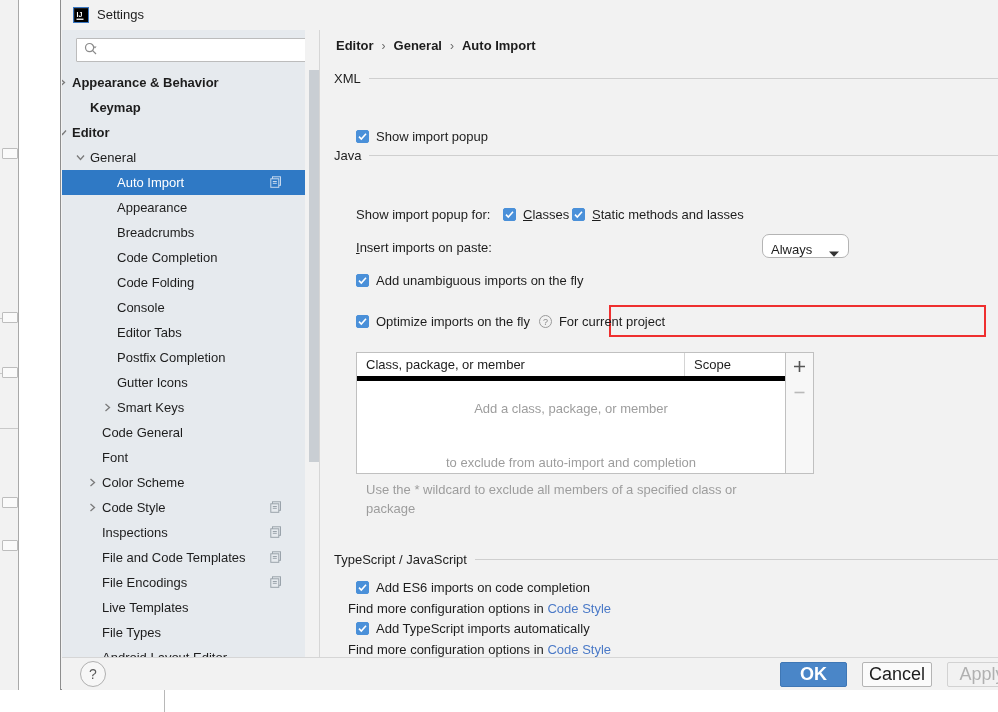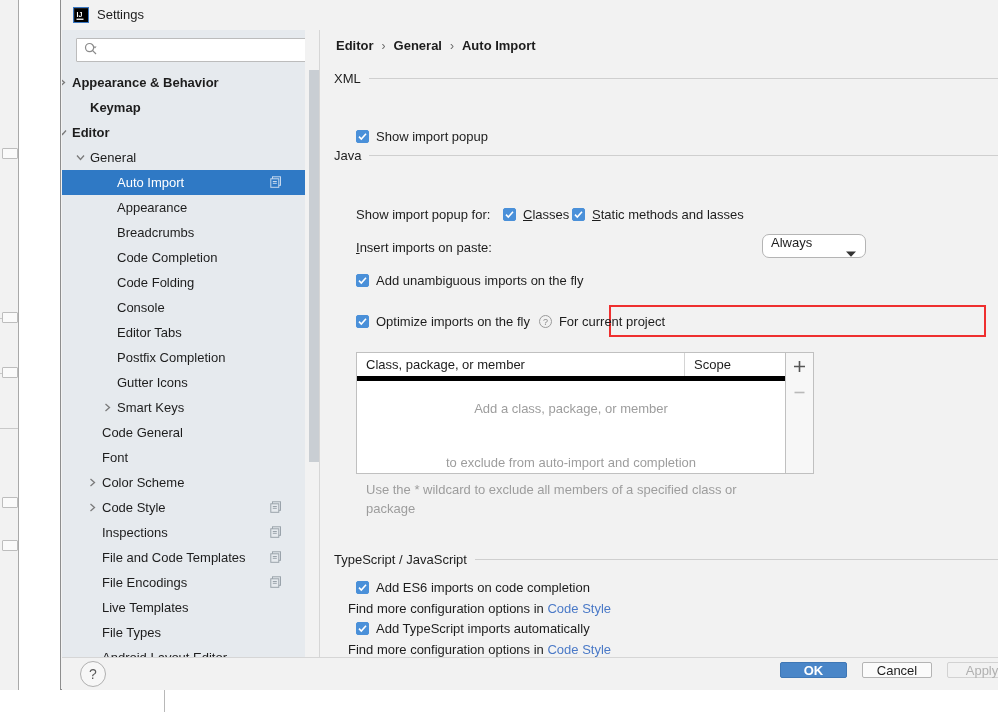--- a/index.html
+++ b/index.html
@@ -129,23 +129,23 @@
     display:flex;align-items:center;justify-content:center;
   }
   .box svg{display:block;}
   .cb .cblabel{margin-left:7px;font-size:13px;color:#1d1d1d;white-space:nowrap;}
   .mn{text-decoration:underline;}
 
   .plain{position:absolute;font-size:13px;color:#1d1d1d;white-space:nowrap;text-align:center;}
   .muted{color:#9a9a9a;}
 
   #dropdown{
-    position:absolute;left:442px;top:204px;width:104px;height:24px;
+    position:absolute;left:442px;top:204px;width:87px;height:24px;
     background:#ffffff;border:1px solid #b4b4b4;box-sizing:border-box;border-radius:7px;
-    display:flex;align-items:flex-start;cursor:pointer;
+    display:flex;align-items:flex-end;cursor:pointer;
   }
   #dropdown .dval{margin-left:8px;font-size:13px;color:#1d1d1d;}
   #dropdown .arrow{position:absolute;right:9px;top:10px;}
 
   #highlight-box{
     position:absolute;left:289px;top:275px;width:377px;height:32px;
     border:2px solid #ef2f2f;box-sizing:border-box;
   }
   #help-badge{
     width:13px;height:13px;border-radius:50%;border:1px solid #9a9a9a;box-sizing:border-box;
@@ -190,22 +190,22 @@
   #footer{
     position:absolute;left:1px;top:657px;width:966px;height:32px;background:#f2f2f2;
     border-top:1px solid #d6d6d6;
   }
   #help-btn{
     position:absolute;left:18px;top:3px;width:26px;height:26px;border-radius:50%;
     border:1px solid #b0b0b0;box-sizing:border-box;background:#f7f7f7;
     display:flex;align-items:center;justify-content:center;font-size:14px;color:#5a5a5a;cursor:pointer;
   }
   .dbtn{
-    position:absolute;top:4px;height:16px;border:1px solid #b4b4b4;box-sizing:border-box;
-    background:#fbfbfb;border-radius:2px;font-size:13px;color:#1d1d1d;
+    position:absolute;top:4px;height:25px;border:1px solid #b4b4b4;box-sizing:border-box;
+    background:#fbfbfb;border-radius:2px;font-size:18px;color:#1d1d1d;
     display:flex;align-items:center;justify-content:center;cursor:pointer;
   }
   #ok-btn{left:718px;width:67px;background:#4a86c8;border-color:#3f77b5;color:#ffffff;font-weight:bold;}
   #cancel-btn{left:800px;width:70px;}
   #apply-btn{left:885px;width:70px;color:#b0b0b0;background:#f2f2f2;border-color:#d2d2d2;}
 </style>
 </head>
 <body>
 
 <div id="bg-left">

